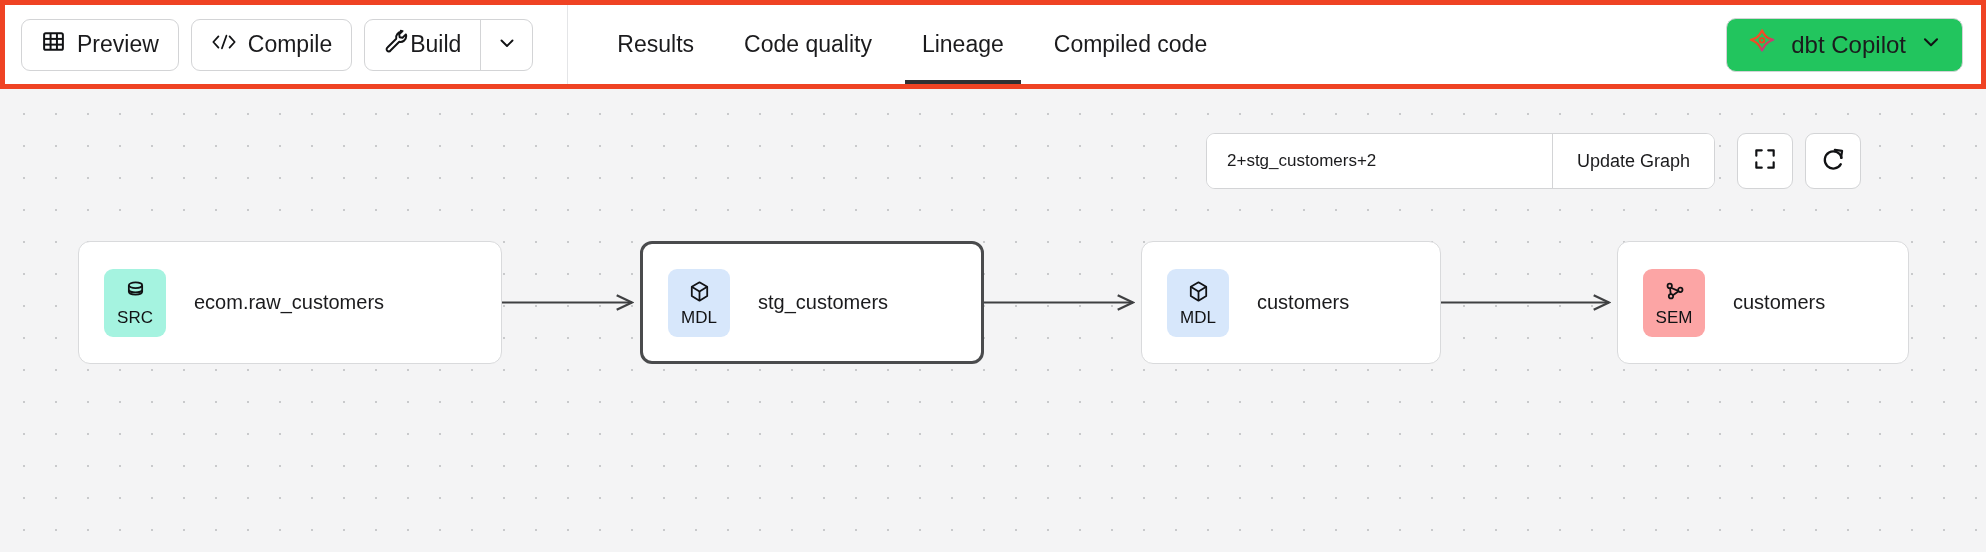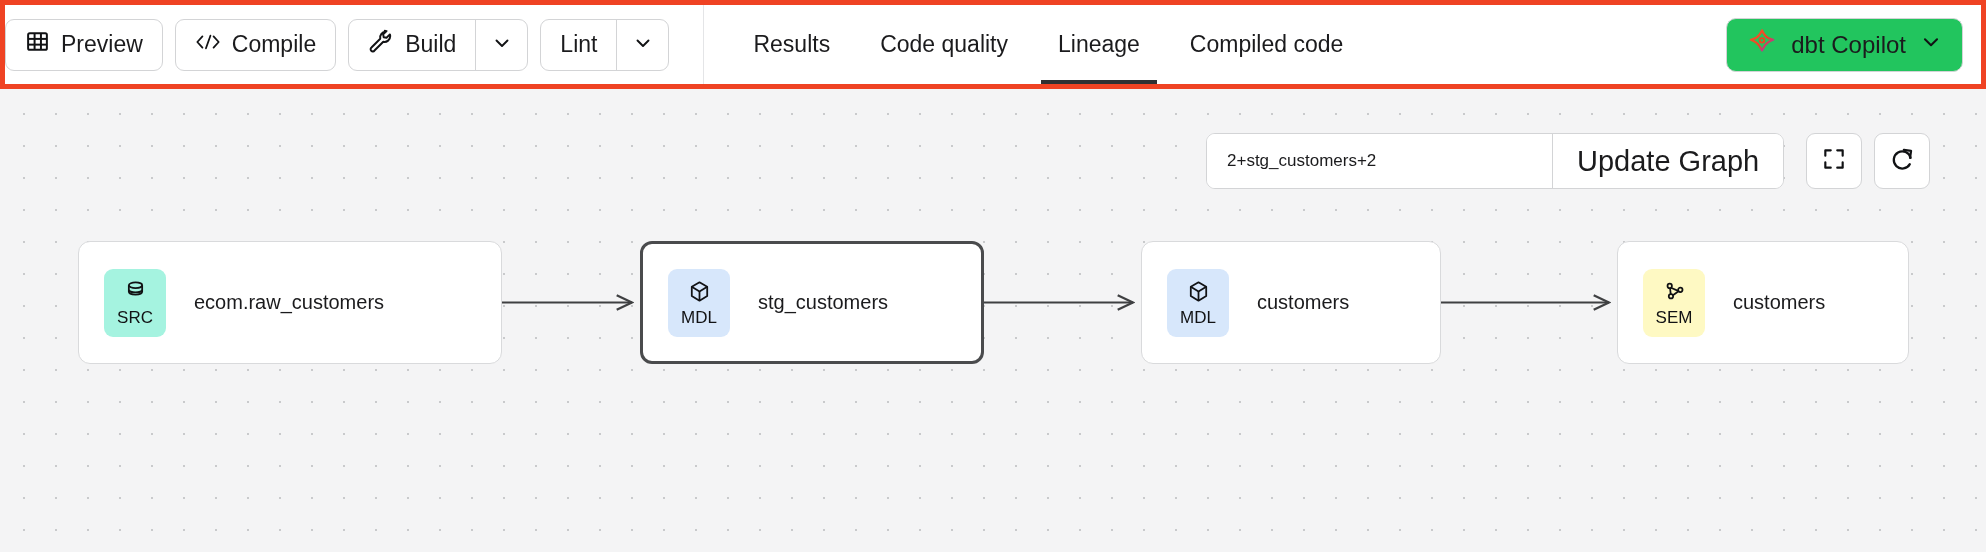--- a/index.html
+++ b/index.html
@@ -35,20 +35,21 @@
     height: 100%;
     display: flex;
     align-items: center;
     background: #ffffff;
   }
 
   .tb-left {
     display: flex;
     align-items: center;
     gap: 12px;
+    padding-left: 16px;
     height: 100%;
   }
 
   .btn {
     display: flex;
     align-items: center;
     justify-content: center;
     gap: 11px;
     height: 52px;
     padding: 0 19px;
@@ -68,21 +69,20 @@
     align-items: center;
     height: 52px;
     border: 1px solid #d3d4d6;
     border-radius: 9px;
     background: #ffffff;
     overflow: hidden;
   }
   .split .main {
     display: flex;
     align-items: center;
-    gap: 11px;
     height: 100%;
     padding: 0 19px;
     font-size: 23px;
     color: #1b1b1d;
     white-space: nowrap;
     cursor: pointer;
   }
   .split .caret {
     display: flex;
     align-items: center;
@@ -208,21 +208,21 @@
     font-family: "Liberation Sans", sans-serif;
     border: none;
     outline: none;
     background: #ffffff;
   }
   .update-btn {
     display: flex;
     align-items: center;
     padding: 0 24px;
     border-left: 1px solid #d3d4d6;
-    font-size: 29px;
+    font-size: 18px;
     color: #1b1b1d;
     background: #ffffff;
     white-space: nowrap;
     cursor: pointer;
   }
 
   .icon-btn {
     display: flex;
     align-items: center;
     justify-content: center;
@@ -326,32 +326,20 @@
           </div>
           <div class="caret">
             <span class="ico">
               <svg width="20" height="20" viewBox="0 0 20 20" fill="none" stroke="#111214" stroke-width="1.9" stroke-linecap="round" stroke-linejoin="round">
                 <polyline points="4.5,7.5 10,13 15.5,7.5"></polyline>
               </svg>
             </span>
           </div>
         </div>
 
-        <div class="split">
-          <div class="main">
-            <span>Lint</span>
-          </div>
-          <div class="caret">
-            <span class="ico">
-              <svg width="20" height="20" viewBox="0 0 20 20" fill="none" stroke="#111214" stroke-width="1.9" stroke-linecap="round" stroke-linejoin="round">
-                <polyline points="4.5,7.5 10,13 15.5,7.5"></polyline>
-              </svg>
-            </span>
-          </div>
-        </div>
 
         <div class="tb-divider"></div>
       </div>
 
       <div class="tabs">
         <div class="tab">
           <span>Results</span>
         </div>
         <div class="tab">
           <span>Code quality</span>
@@ -480,21 +468,21 @@
             <path d="M4.6 7.5L12 11.9l7.4-4.4"></path>
             <line x1="12" y1="11.9" x2="12" y2="20.8"></line>
           </svg>
         </span>
         <span class="badge-label">MDL</span>
       </div>
       <span class="node-label">customers</span>
     </div>
 
     <div class="node" style="left:1617px;top:152px;width:292px;">
-      <div class="badge" style="background:#fef9c3;">
+      <div class="badge" style="background:#fca5a5;">
         <span class="ico">
           <svg width="25" height="25" viewBox="0 0 24 24" fill="none" stroke="#111214" stroke-width="1.7">
             <circle cx="7.4" cy="6.6" r="2.1"></circle>
             <circle cx="17.6" cy="10.4" r="2.1"></circle>
             <circle cx="8.6" cy="16.6" r="2.1"></circle>
             <line x1="8.6" y1="8.4" x2="16" y2="11.6"></line>
             <line x1="7.7" y1="8.7" x2="8.4" y2="14.5"></line>
             <line x1="10.5" y1="15.6" x2="16.2" y2="11.6"></line>
           </svg>
         </span>

